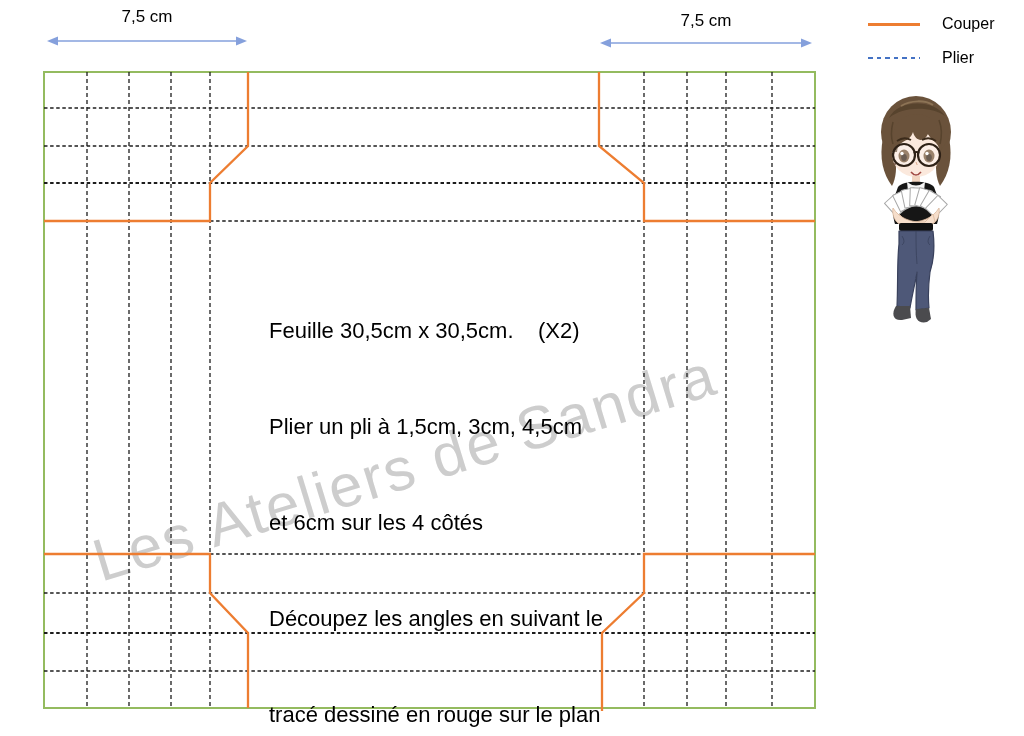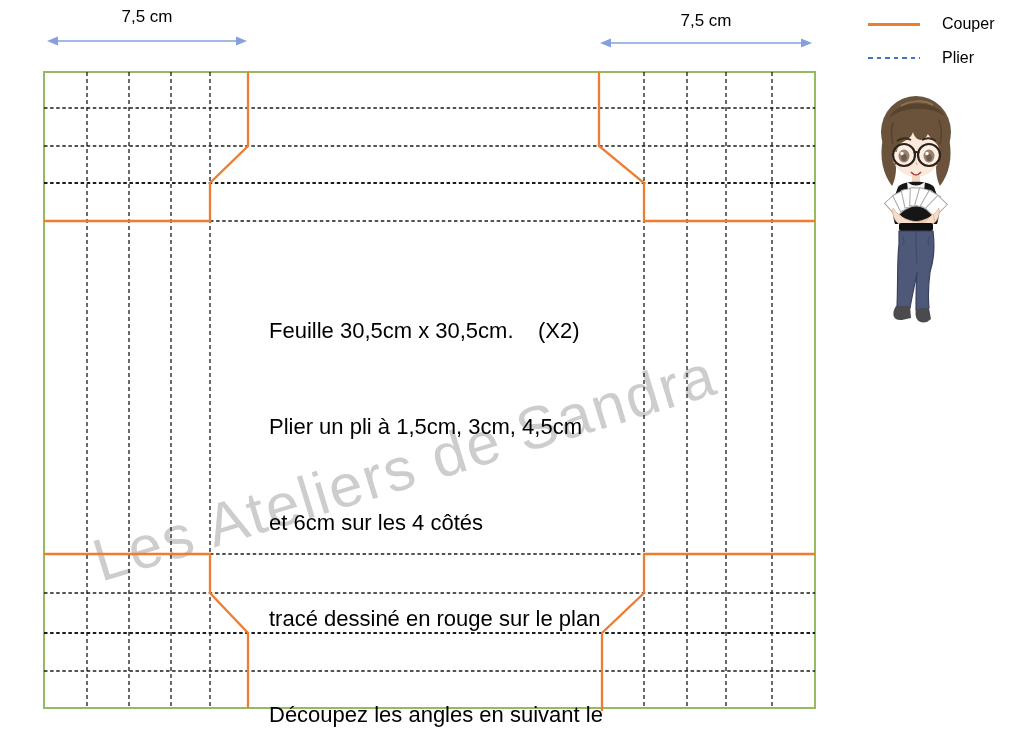--- a/index.html
+++ b/index.html
@@ -85,22 +85,22 @@
       </g>
     </svg>
 
   <div class="dim-label left">7,5 cm</div>
   <div class="dim-label right">7,5 cm</div>
 
   <div class="instructions">
     <span>Feuille 30,5cm x 30,5cm.    (X2)</span>
     <span>Plier un pli à 1,5cm, 3cm, 4,5cm</span>
     <span>et 6cm sur les 4 côtés</span>
+    <span>Découpez les angles en suivant le</span>
     <span>tracé dessiné en rouge sur le plan</span>
-    <span>Découpez les angles en suivant le</span>
   </div>
 
   <div class="legend">
     <div class="legend-row">
       <span class="legend-sample cut"></span>
       <span class="legend-label">Couper</span>
     </div>
     <div class="legend-row">
       <span class="legend-sample fold"></span>
       <span class="legend-label">Plier</span>

